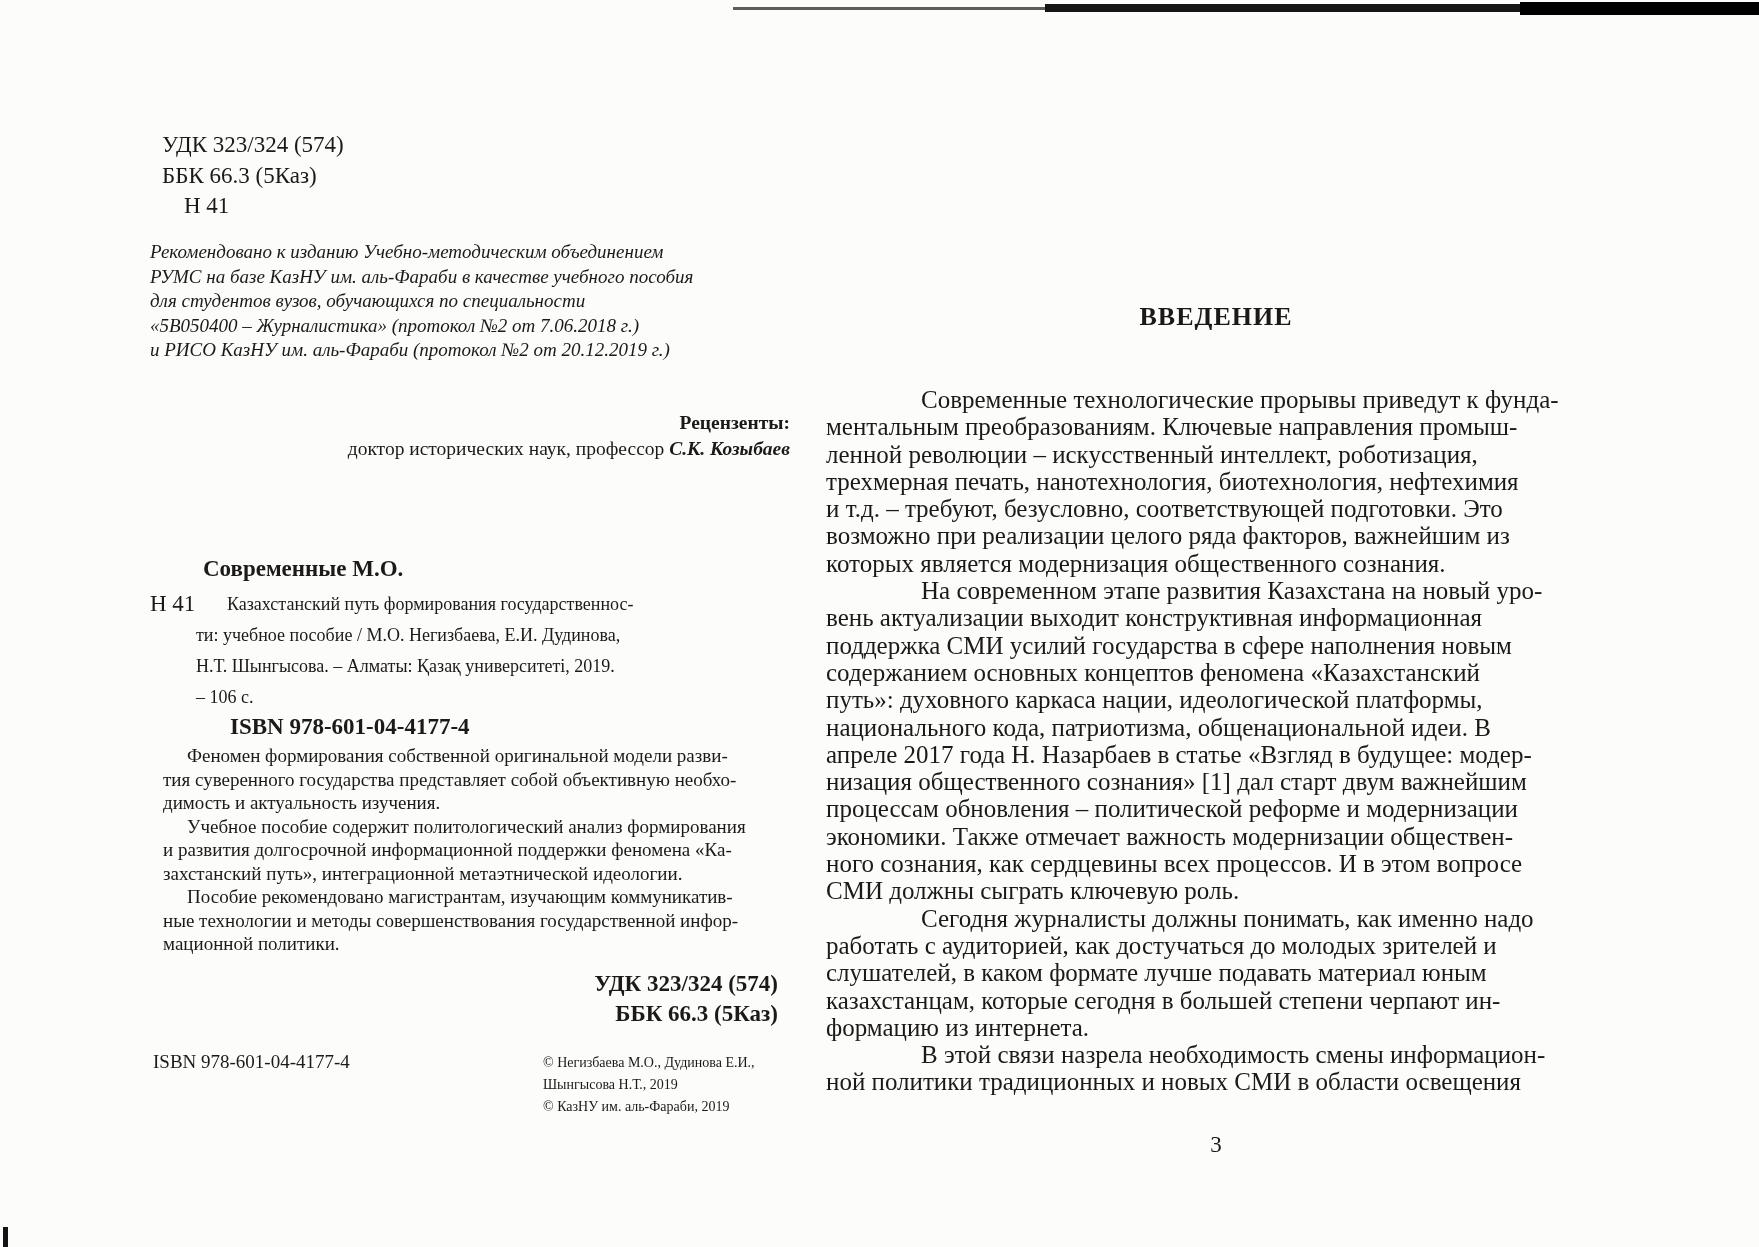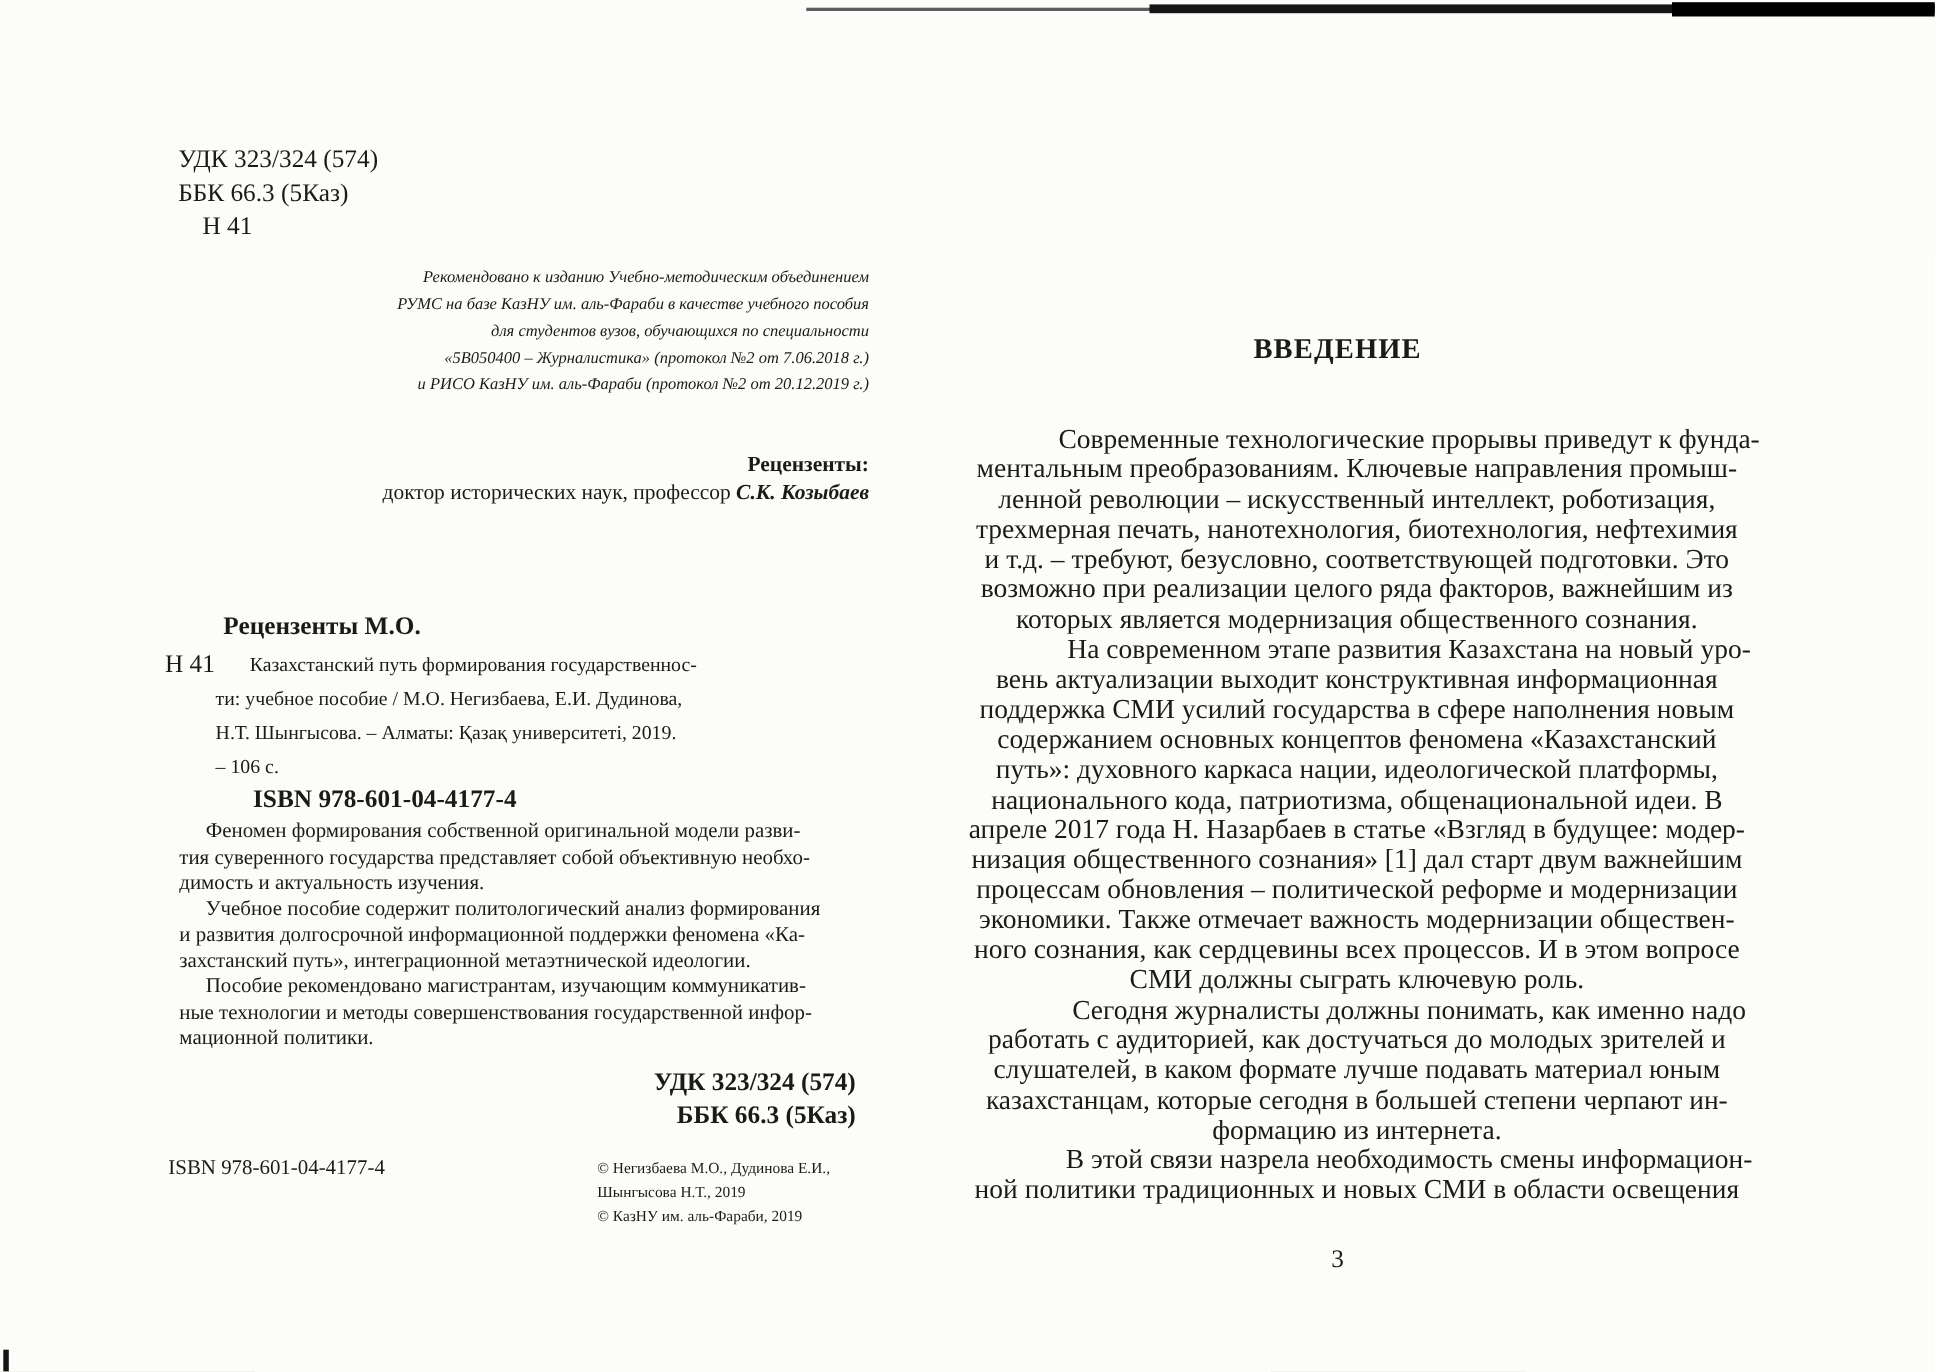--- a/index.html
+++ b/index.html
@@ -17,22 +17,22 @@
   
   .edge-top-a{left:733px;top:7px;width:430px;height:3px;background:#5d5d5d;}
   .edge-top-b{left:1045px;top:4px;width:714px;height:8px;background:#151515;}
   .edge-top-c{left:1520px;top:2px;width:239px;height:13px;background:#000;}
   .corner-mark{left:3px;top:1227px;width:5px;height:20px;background:#141414;}
 
   
   .udk-top{left:162px;top:130px;font-size:23px;line-height:30.5px;}
   .udk-top .shift{padding-left:22px;}
 
-  .recommendation{left:150px;top:240px;width:640px;text-align:right;
-    font-style:italic;font-size:15px;line-height:24.6px;}
+  .recommendation{left:150px;top:240px;width:640px;text-align:left;
+    font-style:italic;font-size:19px;line-height:24.6px;}
 
   .reviewers{left:150px;top:411px;width:640px;text-align:right;
     font-size:19.5px;line-height:23px;}
   .reviewers .head{font-weight:bold;margin-bottom:3px;}
   .reviewers .rname{font-weight:bold;font-style:italic;}
 
   .catalog-author{left:203px;top:556px;font-size:23px;font-weight:bold;}
   .catalog-index{left:150px;top:591px;font-size:23px;}
   .catalog-entry{left:196px;top:589px;width:590px;font-size:18px;line-height:31px;text-indent:31px;}
   .catalog-isbn{left:230px;top:714px;font-size:23px;font-weight:bold;}
@@ -42,21 +42,21 @@
 
   .udk-bottom{left:478px;top:969px;width:300px;text-align:right;
     font-size:23px;font-weight:bold;line-height:30px;}
 
   .isbn-footer{left:153px;top:1051px;font-size:19px;}
   .copyright{left:543px;top:1052px;font-size:14px;line-height:22px;}
 
   
   .chapter-title{left:826px;top:302px;width:780px;text-align:center;
     font-size:26px;font-weight:bold;letter-spacing:1px;}
-  .body-text{left:826px;top:386px;width:815px;font-size:25px;line-height:27.3px;text-align:center;}
+  .body-text{left:826px;top:386px;width:815px;font-size:25px;line-height:27.3px;}
   .body-text p{margin:0;text-indent:95px;}
   .page-number{left:826px;top:1132px;width:780px;text-align:center;font-size:23px;}
 </style>
 </head>
 <body>
 
 <div class="canvas">
 
   <div class="abs edge-top-a"></div>
   <div class="abs edge-top-b"></div>
@@ -75,21 +75,21 @@
 РУМС на базе КазНУ им. аль-Фараби в качестве учебного пособия
 для студентов вузов, обучающихся по специальности
 «5В050400 – Журналистика» (протокол №2 от 7.06.2018 г.)
 и РИСО КазНУ им. аль-Фараби (протокол №2 от 20.12.2019 г.)</div>
 
     <div class="abs reviewers">
       <div class="head">Рецензенты:</div>
       <div><span>доктор исторических наук, профессор </span><span class="rname">С.К. Козыбаев</span></div>
     </div>
 
-    <div class="abs catalog-author">Рецензенты М.О.</div>
+    <div class="abs catalog-author">Современные М.О.</div>
     <div class="abs catalog-index">Н 41</div>
     <div class="abs catalog-entry lines">Казахстанский путь формирования государственнос-
 ти: учебное пособие / М.О. Негизбаева, Е.И. Дудинова,
 Н.Т. Шынгысова. – Алматы: Қазақ университеті, 2019.
 – 106 с.</div>
     <div class="abs catalog-isbn">ISBN 978-601-04-4177-4</div>
 
     <div class="abs annotation">
       <p class="lines">Феномен формирования собственной оригинальной модели разви-
 тия суверенного государства представляет собой объективную необхо-

